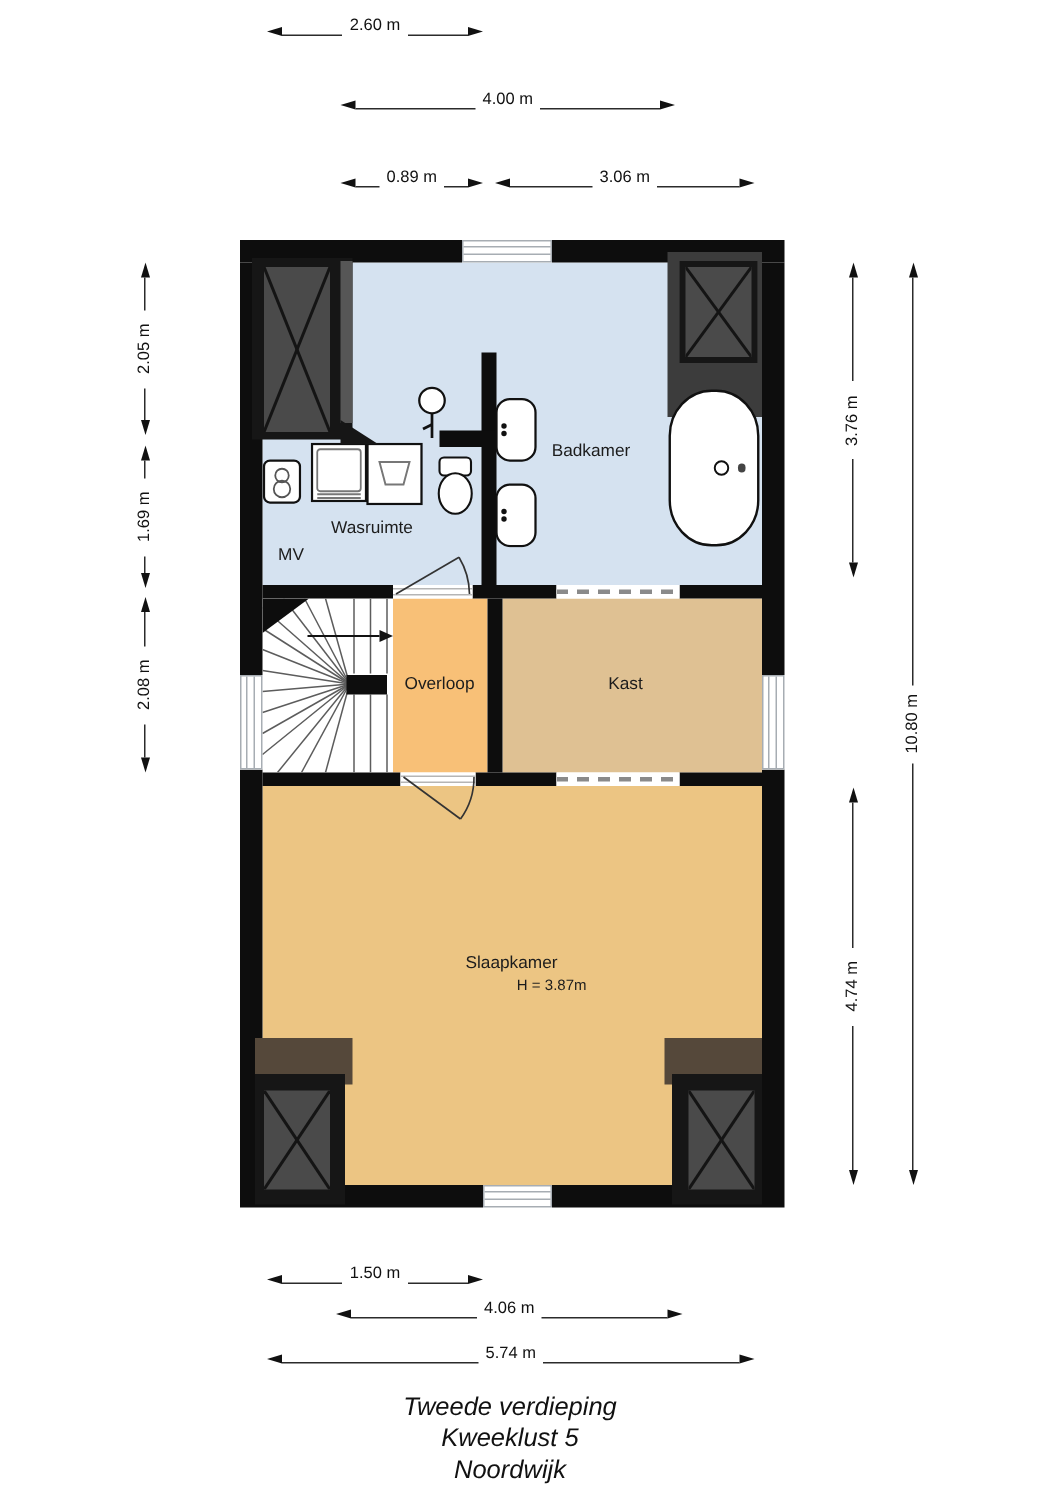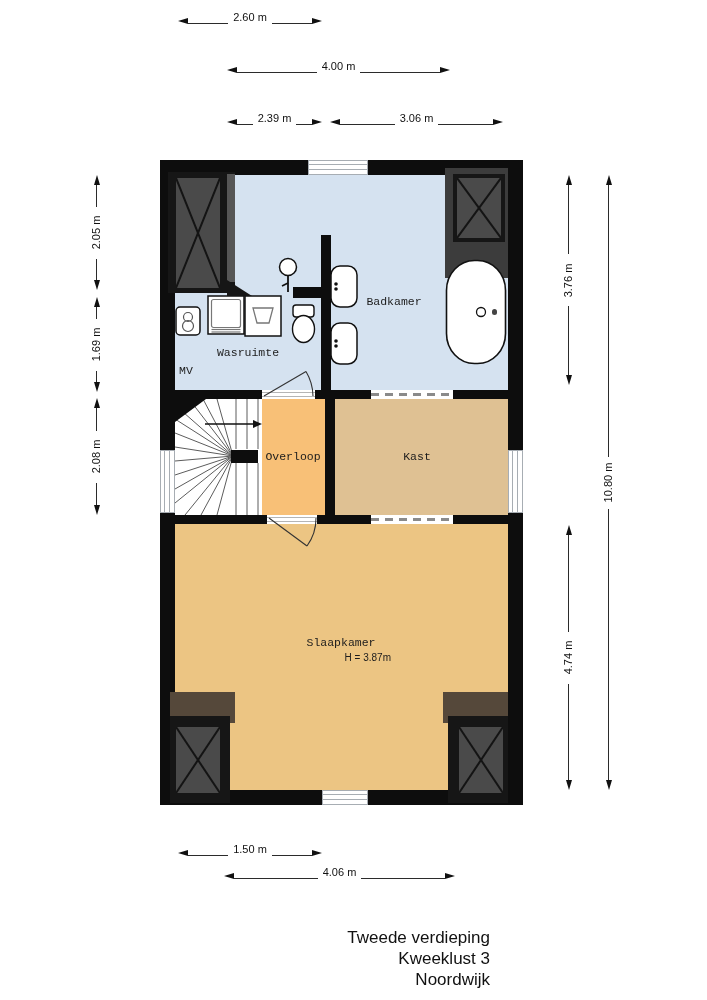--- a/index.html
+++ b/index.html
@@ -1,21 +1,21 @@
 <!DOCTYPE html>
 <html><head>
 <meta charset="utf-8">
 <style>
   html,body{margin:0;padding:0;background:#ffffff;}
   .stage{position:relative;width:707px;height:1000px;background:#fff;
          font-family:"Liberation Sans",sans-serif;overflow:hidden;}
   .abs{position:absolute;}
   .wall{position:absolute;background:#0d0d0d;}
   .zone{position:absolute;}
-  .room-label{position:absolute;font-size:11.5px;color:#1c1c1c;text-align:center;white-space:nowrap;font-family:Liberation Mono, monospace;}
+  .room-label{position:absolute;font-size:11.5px;color:#1c1c1c;text-align:center;white-space:nowrap;}
   .sub-label{position:absolute;font-size:10px;color:#1c1c1c;text-align:right;white-space:nowrap;}
   
   .win-h{position:absolute;background:#fff;border:1px solid #a7adb3;box-sizing:border-box;
     background-image:linear-gradient(#a7adb3,#a7adb3),linear-gradient(#a7adb3,#a7adb3);
     background-size:100% 1px;background-repeat:no-repeat;background-position:0 3px,0 8px;}
   .win-v{position:absolute;background:#fff;border:1px solid #a7adb3;box-sizing:border-box;
     background-image:linear-gradient(#a7adb3,#a7adb3),linear-gradient(#a7adb3,#a7adb3);
     background-size:1px 100%,1px 100%;background-repeat:no-repeat;background-position:3px 0,8px 0;}
   .dash-open{position:absolute;background:#fff;
     background-image:repeating-linear-gradient(90deg,#8a8a8a 0 8px,rgba(0,0,0,0) 8px 14px);
@@ -33,22 +33,22 @@
   .dline-v{flex:1;width:1px;background:#2b2b2b;}
   .dlbl{font-size:11px;color:#111;padding:0 5px;line-height:13px;white-space:nowrap;}
   .vlblwrap{height:52px;width:13px;display:flex;align-items:center;justify-content:center;}
   .vrot{transform:rotate(-90deg);padding:0 2px;}
   .ah{width:0;height:0;display:block;flex:0 0 auto;}
   .ah-w{border-top:3px solid transparent;border-bottom:3px solid transparent;border-right:10px solid #111;}
   .ah-e{border-top:3px solid transparent;border-bottom:3px solid transparent;border-left:10px solid #111;}
   .ah-n{border-left:3px solid transparent;border-right:3px solid transparent;border-bottom:10px solid #111;}
   .ah-s{border-left:3px solid transparent;border-right:3px solid transparent;border-top:10px solid #111;}
   
-  .title-block{position:absolute;left:190px;top:927px;width:300px;text-align:right;
-    font-size:17px;line-height:21px;color:#111;}
+  .title-block{position:absolute;left:190px;top:927px;width:300px;text-align:center;
+    font-size:17px;line-height:21px;color:#111;font-style:italic;}
   svg{display:block;}
 </style>
 </head>
 <body>
 
 <div class="stage">
 
   <div class="zone" style="left:175px;top:175px;width:333px;height:215px;background:#d5e2f0"></div>
   <div class="zone" style="left:175px;top:399px;width:87px;height:116px;background:#ffffff"></div>
   <div class="zone" style="left:262px;top:399px;width:63px;height:116px;background:#f8c077"></div>
@@ -213,21 +213,21 @@
       <path d="M313 396 A49 49 0 0 0 306 371.5"></path>
     </g>
     <g fill="none" stroke="#333" stroke-width="1.1">
       <line x1="269" y1="518" x2="307" y2="546"></line>
       <path d="M316 518 A47 47 0 0 1 307 546"></path>
     </g>
   </svg>
 
   <div class="room-label" style="left:344px;top:295px;width:100px">Badkamer</div>
   <div class="room-label" style="left:198px;top:346px;width:100px">Wasruimte</div>
-  <div class="room-label" style="left:179px;top:364px;width:30px;text-align:left">MV</div>
+  <div class="room-label" style="left:179px;top:364px;width:30px;text-align:center">MV</div>
   <div class="room-label" style="left:253px;top:450px;width:80px">Overloop</div>
   <div class="room-label" style="left:377px;top:450px;width:80px">Kast</div>
   <div class="room-label" style="left:291px;top:636px;width:100px">Slaapkamer</div>
   <div class="sub-label" style="left:291px;top:652px;width:100px">H = 3.87m</div>
 
   <div class="dim-h" style="left:178px;top:11px;width:144px">
     <span class="ah ah-w"></span>
     <span class="dline"></span>
     <span class="dlbl">2.60 m</span>
     <span class="dline"></span>
@@ -236,21 +236,21 @@
   <div class="dim-h" style="left:227px;top:60px;width:223px">
     <span class="ah ah-w"></span>
     <span class="dline"></span>
     <span class="dlbl">4.00 m</span>
     <span class="dline"></span>
     <span class="ah ah-e"></span>
   </div>
   <div class="dim-h" style="left:227px;top:112px;width:95px">
     <span class="ah ah-w"></span>
     <span class="dline"></span>
-    <span class="dlbl">2.39 m</span>
+    <span class="dlbl">0.89 m</span>
     <span class="dline"></span>
     <span class="ah ah-e"></span>
   </div>
   <div class="dim-h" style="left:330px;top:112px;width:173px">
     <span class="ah ah-w"></span>
     <span class="dline"></span>
     <span class="dlbl">3.06 m</span>
     <span class="dline"></span>
     <span class="ah ah-e"></span>
   </div>
@@ -315,23 +315,30 @@
     <span class="ah ah-w"></span>
     <span class="dline"></span>
     <span class="dlbl">1.50 m</span>
     <span class="dline"></span>
     <span class="ah ah-e"></span>
   </div>
   <div class="dim-h" style="left:224px;top:866px;width:231px">
     <span class="ah ah-w"></span>
     <span class="dline"></span>
     <span class="dlbl">4.06 m</span>
+    <span class="dline"></span>
+    <span class="ah ah-e"></span>
+  </div>
+  <div class="dim-h" style="left:178px;top:896px;width:325px">
+    <span class="ah ah-w"></span>
+    <span class="dline"></span>
+    <span class="dlbl">5.74 m</span>
     <span class="dline"></span>
     <span class="ah ah-e"></span>
   </div>
 
   <div class="title-block">
     <div>Tweede verdieping</div>
-    <div>Kweeklust 3</div>
+    <div>Kweeklust 5</div>
     <div>Noordwijk</div>
   </div>
 
 </div>
 
 </body></html>

